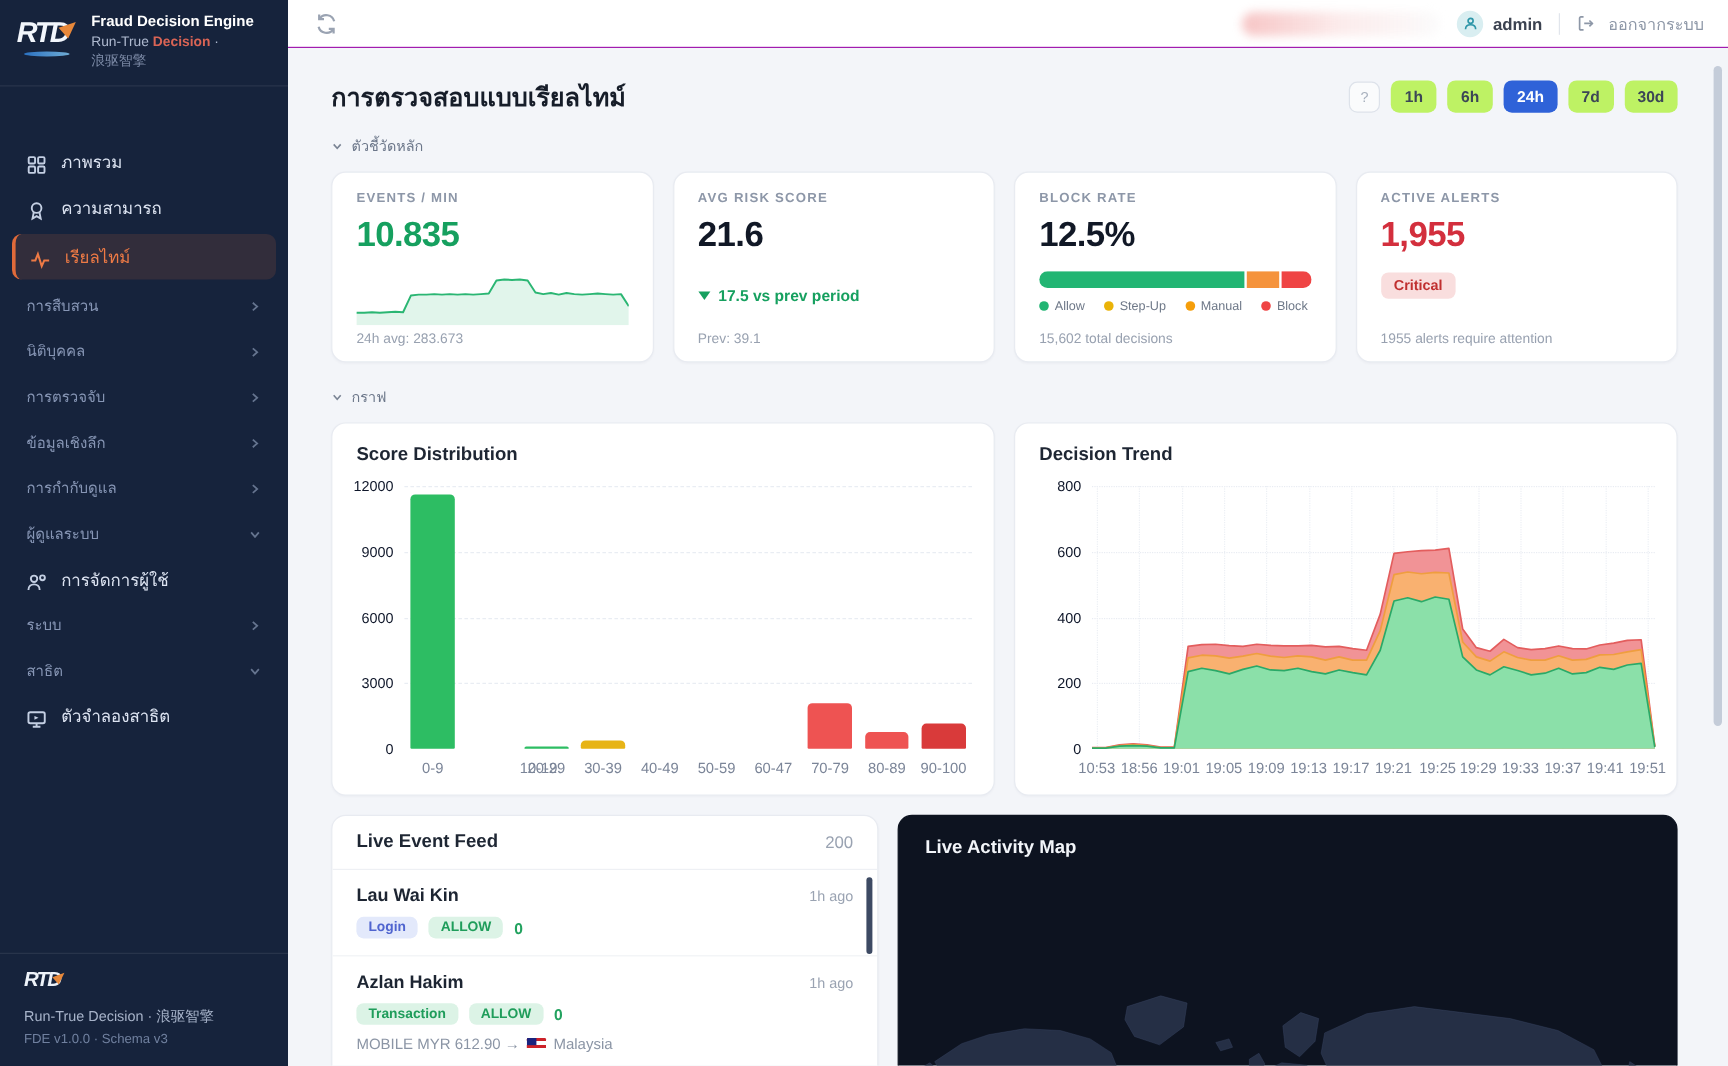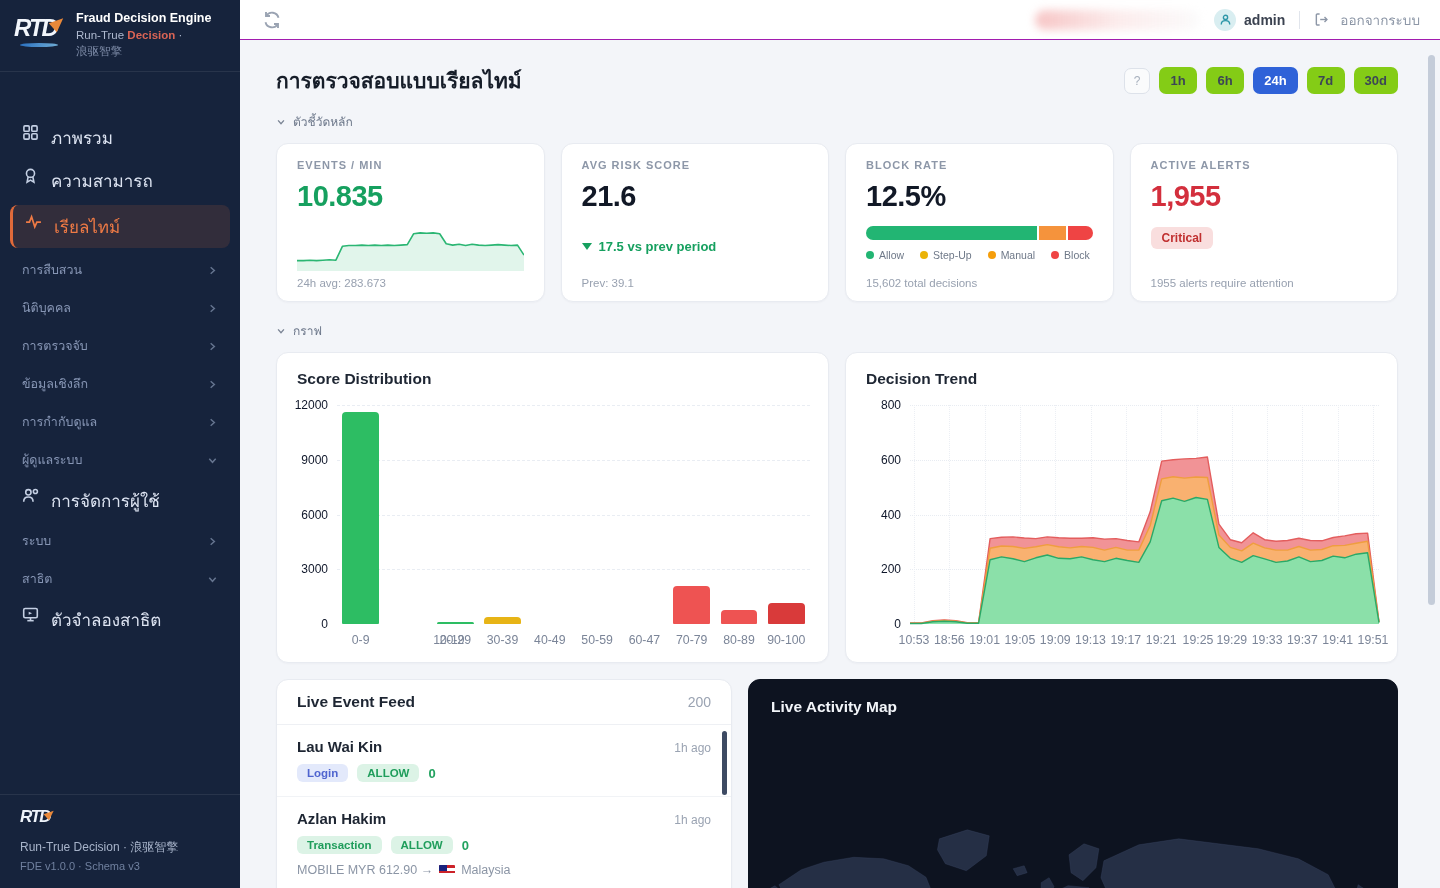--- a/index.html
+++ b/index.html
@@ -10,21 +10,21 @@
   .sidebar { position:fixed; left:0; top:0; width:240px; height:888px; background:#16233c; color:#dfe6f3; z-index:5; }
   .brand { display:flex; gap:10px; padding:10px 14px 12px 14px; border-bottom:1px solid rgba(255,255,255,.08); align-items:flex-start; }
   .brand-logo { position:relative; width:52px; height:34px; margin-top:4px; }
   .brand-logo .rtd { font-style:italic; font-weight:800; font-size:24px; letter-spacing:-2px; color:#f2f6fc; }
   .brand-logo .needle { position:absolute; right:2px; top:2px; width:0; height:0; border-left:6px solid transparent; border-right:6px solid transparent; border-bottom:14px solid #e8883a; transform:rotate(48deg); }
   .brand-logo .swoosh { position:absolute; left:6px; bottom:1px; width:38px; height:4px; border-radius:50%; background:linear-gradient(90deg,#2e7fd9,#7fc4ef); opacity:.85; }
   .brand-text .t1 { font-size:12.5px; font-weight:700; color:#ffffff; line-height:1.35; }
   .brand-text .t2 { font-size:11.5px; color:#aeb9cf; line-height:1.4; }
   .brand-text .t2 .dec { color:#d96455; font-weight:700; }
   .nav { padding-top:44px; }
-  .nav-link { display:flex; align-items:flex-start; gap:12px; padding:8px 22px; font-size:17px; color:#dde4f2; cursor:pointer; }
+  .nav-link { display:flex; align-items:flex-end; gap:12px; padding:8px 22px; font-size:14px; color:#dde4f2; cursor:pointer; }
   .nav-link .nicon { width:17px; height:17px; color:#c4cfe3; flex:0 0 auto; }
   .nav-link.active { margin:3px 10px; padding:8px 12px; border-radius:8px; background:rgba(224,106,58,.14); border-left:3px solid #e06a3a; color:#ee7a45; }
   .nav-link.active .nicon { color:#ee7a45; }
   .nav-group { display:flex; align-items:center; justify-content:space-between; padding:9px 22px 9px 22px; font-size:12.5px; color:#8796b5; cursor:pointer; }
   .nav-group .gchev { width:11px; height:11px; color:#65748f; }
   .side-footer { position:absolute; left:0; right:0; bottom:0; padding:12px 20px 16px 20px; border-top:1px solid rgba(255,255,255,.08); }
   .side-footer .mini-logo { position:relative; width:40px; height:24px; margin-bottom:8px; }
   .side-footer .mini-logo .rtd { font-style:italic; font-weight:800; font-size:17px; letter-spacing:-1.5px; color:#eef3fa; }
   .side-footer .mini-logo .needle { position:absolute; left:26px; top:2px; width:0; height:0; border-left:4px solid transparent; border-right:4px solid transparent; border-bottom:10px solid #e8883a; transform:rotate(48deg); }
   .side-footer .f1 { font-size:12px; color:#a7b3c9; margin-bottom:4px; }
@@ -39,21 +39,21 @@
   .user-chip { display:flex; align-items:center; gap:8px; cursor:pointer; }
   .avatar { width:22px; height:22px; border-radius:50%; background:#dcEystyle; background:#d9eef1; display:flex; align-items:center; justify-content:center; color:#2e96a8; }
   .user-name { font-size:14px; font-weight:700; color:#3b4250; }
   .v-div { width:1px; height:18px; background:#e1e5ec; }
   .logout { display:flex; align-items:center; gap:11px; color:#8d97a7; font-size:13.5px; cursor:pointer; }
 
   .content { padding:24px 42px 0 36px; }
   .title-row { display:flex; align-items:center; }
   .page-title { font-size:21px; font-weight:700; color:#161d29; }
   .range-group { margin-left:auto; display:flex; gap:9px; align-items:center; }
-  .range-btn { min-width:38px; height:27px; padding:0 11px; border-radius:7px; background:#84cc16; color:#3c4656; font-size:13px; font-weight:700; border:none; display:flex; align-items:center; justify-content:center; cursor:pointer; font-family:inherit; }
+  .range-btn { min-width:38px; height:27px; padding:0 11px; border-radius:7px; background:#bef264; color:#3c4656; font-size:13px; font-weight:700; border:none; display:flex; align-items:center; justify-content:center; cursor:pointer; font-family:inherit; }
   .range-btn.active { background:#2f62d8; color:#ffffff; }
   .help-btn { width:26px; height:26px; border-radius:7px; background:#fafbfc; border:1px solid #dde2ea; color:#a7b0bd; font-size:12px; display:flex; align-items:center; justify-content:center; cursor:pointer; }
 
   .section-label { display:flex; align-items:center; gap:7px; margin-top:15px; font-size:12px; color:#6b7689; cursor:pointer; }
   .section-label svg { color:#7a8494; }
 
   .kpi-row { display:flex; gap:16px; margin-top:12px; }
   .card { background:#ffffff; border:1px solid #e8ebf1; border-radius:12px; box-shadow:0 1px 2px rgba(20,30,50,.03); }
   .kpi { flex:1; height:159px; padding:15px 20px 13px 20px; position:relative; overflow:hidden; }
   .kpi-label { font-size:11px; font-weight:700; letter-spacing:1px; color:#8d97a8; }

